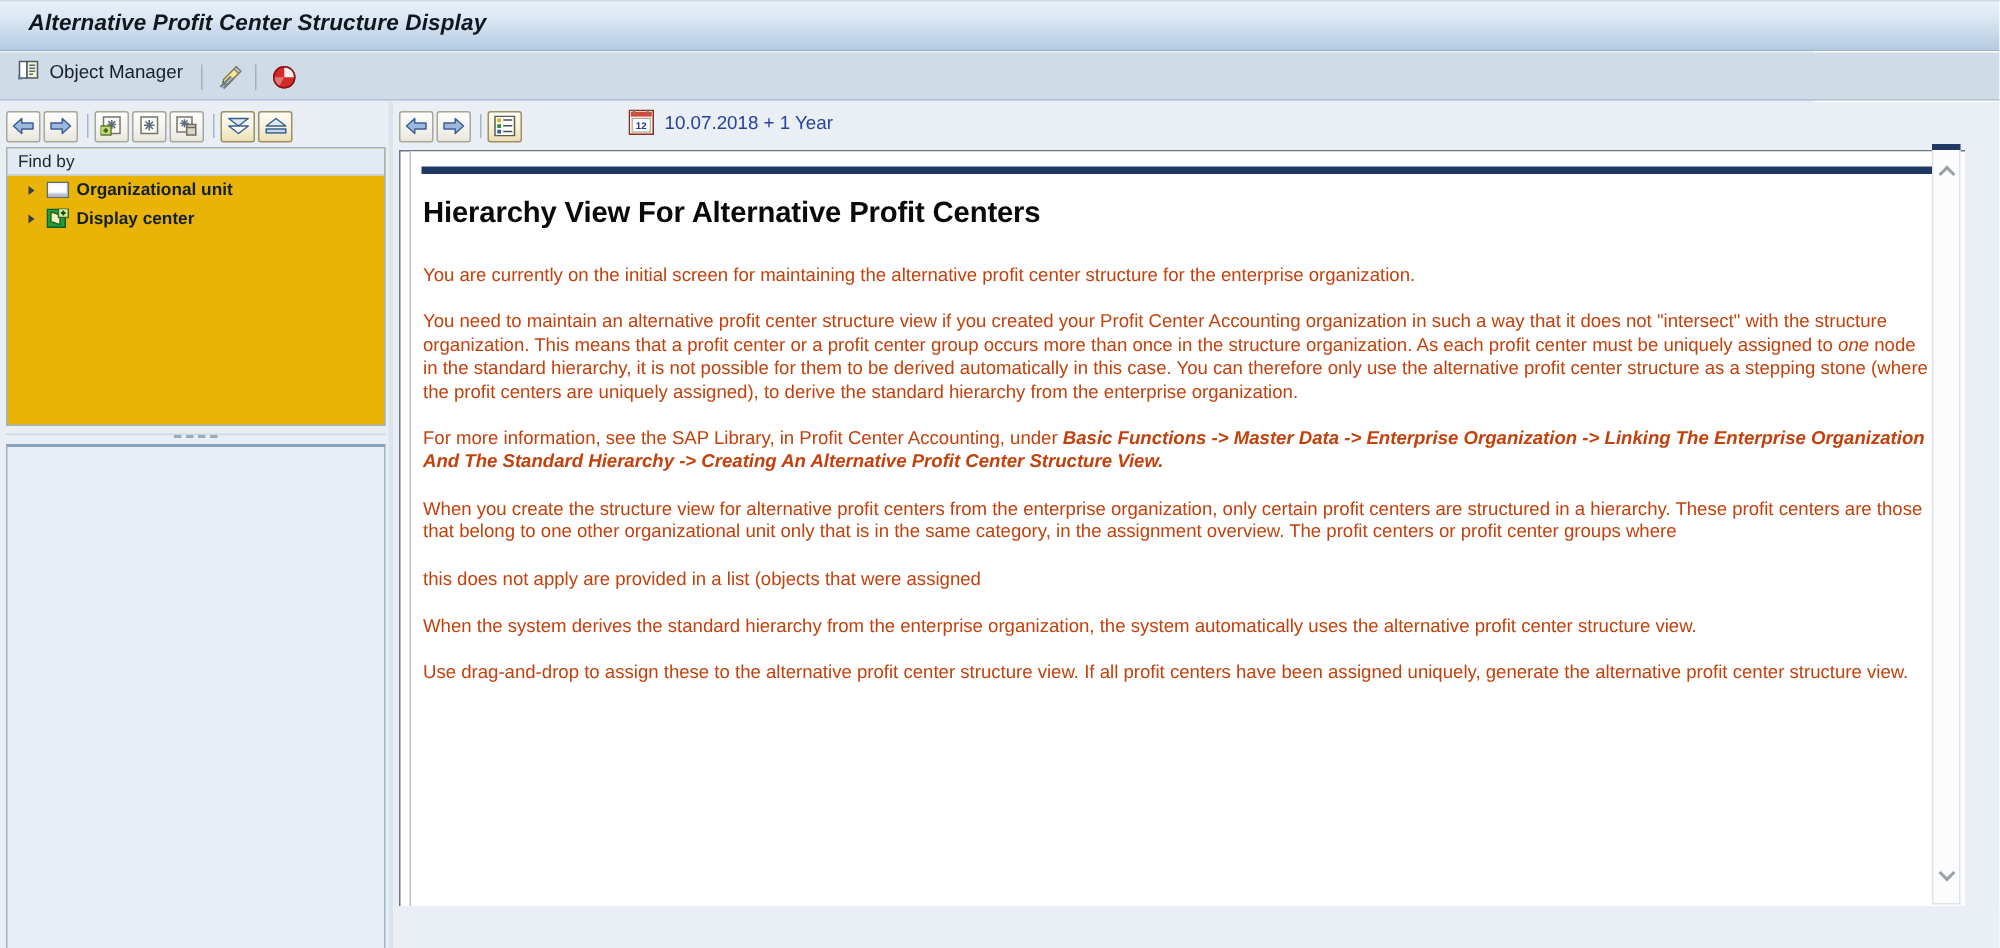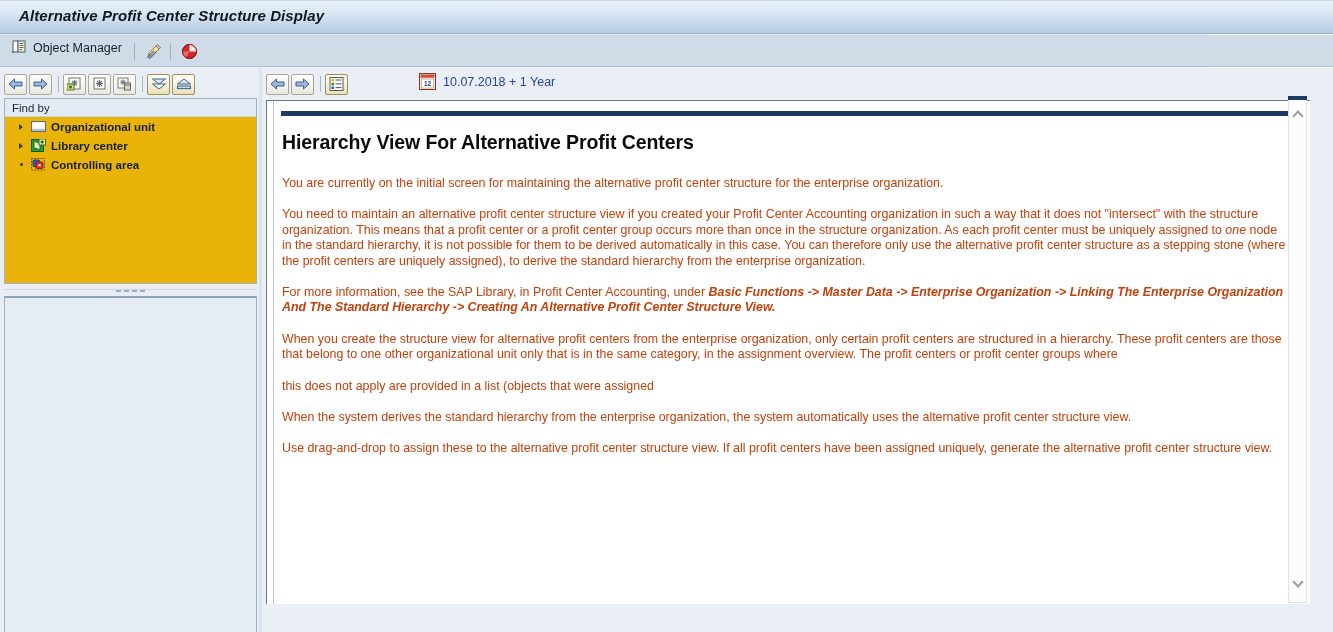--- a/index.html
+++ b/index.html
@@ -464,37 +464,23 @@
           <svg width="15" height="13" viewBox="0 0 15 13">
             <rect x="0.5" y="0.5" width="12" height="12" fill="#1f9e3e" stroke="#0d5e22" stroke-width="1"></rect>
             <path d="M3 2.5 C6 2.5 6 4 9 4 L9 10.5 C6 10.5 6 9 3 9 Z" fill="#eff3c8" stroke="#2c5c12" stroke-width="0.9"></path>
             <rect x="8" y="0" width="6.5" height="6" fill="#d9f0a8" stroke="#3d6a18" stroke-width="1"></rect>
             <g stroke="#1d4c08" stroke-width="1.3">
               <line x1="11.2" y1="1.4" x2="11.2" y2="4.6"></line>
               <line x1="9.6" y1="3" x2="12.8" y2="3"></line>
             </g>
           </svg>
         </span>
-        <span>Library center</span>
-      </div>
-
-      <div class="tree-row">
-        <span class="twisty">
-            <span class="dot"></span>
-          </span>
-        <span class="tree-icon">
-          <svg width="15" height="13" viewBox="0 0 15 13">
-            <rect x="0.5" y="0.5" width="13" height="11.5" fill="none" stroke="#4a4a4a" stroke-width="1" stroke-dasharray="1.6 1.4"></rect>
-            <rect x="2" y="2" width="6.5" height="6.5" rx="1" fill="#2e63b5" stroke="#17386e" stroke-width="0.9"></rect>
-            <rect x="5" y="4" width="7" height="6.5" rx="1" fill="#d4342a" stroke="#8a1510" stroke-width="0.9"></rect>
-            <circle cx="8.5" cy="7.2" r="1.3" fill="#ffe9b0"></circle>
-          </svg>
-        </span>
-        <span>Controlling area</span>
-      </div>
+        <span>Display center</span>
+      </div>
+
     </div>
 
     <div class="splitter">
       <div class="splitter-line"></div>
       <div class="grip">
           <i></i>
           <i></i>
           <i></i>
           <i></i>
         </div>

